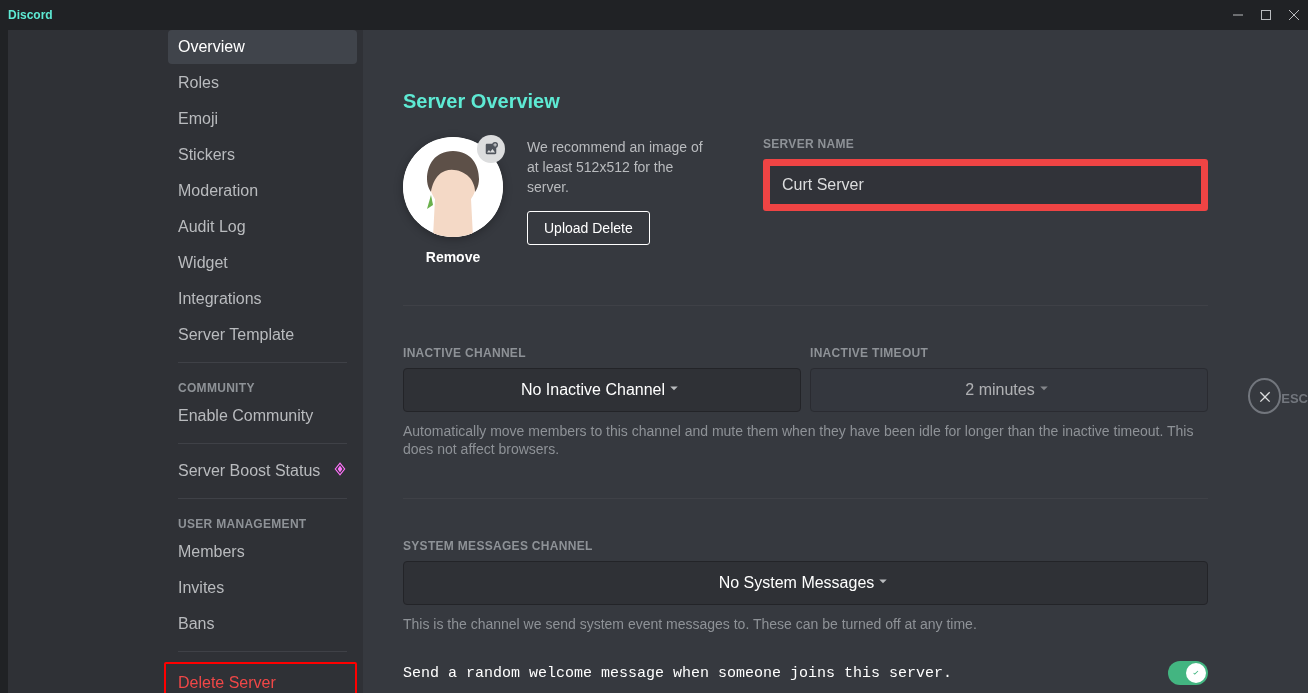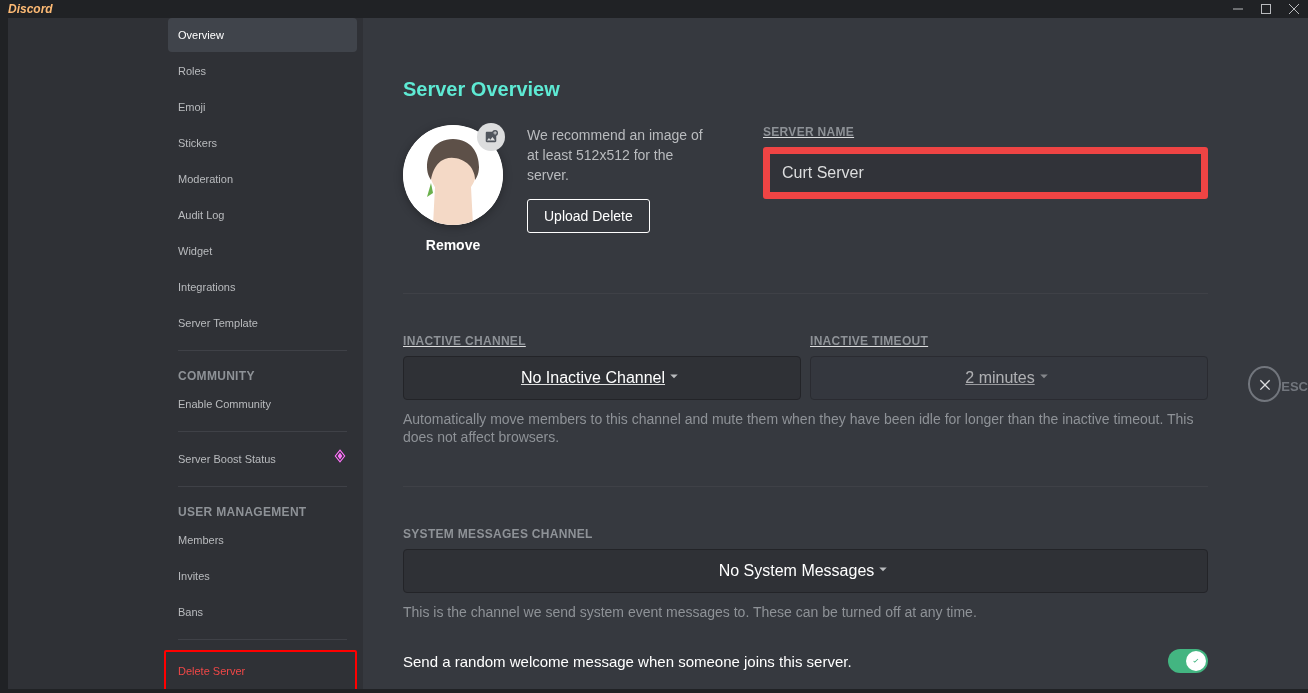--- a/index.html
+++ b/index.html
@@ -1,64 +1,64 @@
 <!DOCTYPE html>
 <html><head>
 <meta charset="utf-8">
 <style>
   html,body{margin:0;padding:0;height:100%;width:100%;overflow:hidden;font-family:"Segoe UI","Helvetica Neue",Arial,sans-serif;background:#202225;color:#dcddde;}
   *{box-sizing:border-box;}
 
   
-  .title-bar{height:18px;background:#202225;display:flex;align-items:center;justify-content:space-between;padding:0 0 0 8px;color:#fdba74;font-size:12px;font-weight:600;font-style:italic;}
+  .title-bar{height:30px;background:#202225;display:flex;align-items:center;justify-content:space-between;padding:0 0 0 8px;color:#5eead4;font-size:12px;font-weight:600;}
   .title-bar .window-controls{display:flex;}
   .title-bar .win-btn{width:28px;height:22px;display:flex;align-items:center;justify-content:center;color:#b9bbbe;cursor:pointer;}
   .title-bar .win-btn svg{width:10px;height:10px;}
 
   
   .app-body{display:flex;height:calc(100% - 22px);}
   .left-gutter{width:8px;background:#202225;}
   .sidebar{width:355px;background:#2f3136;padding:0 6px 20px 160px;overflow-y:auto;overflow-x:hidden;position:relative;}
   .content-area{flex:1;background:#36393f;position:relative;display:flex;}
   .content-scroll{flex:1;overflow-y:auto;padding:60px 40px 20px 40px;}
 
   
-  .side-item{padding:7px 10px;border-radius:4px;color:#b9bbbe;font-size:11px;line-height:20px;cursor:pointer;margin-bottom:2px;}
+  .side-item{padding:7px 10px;border-radius:4px;color:#b9bbbe;font-size:16px;line-height:20px;cursor:pointer;margin-bottom:2px;}
   .side-item.selected{background:#40444b;color:#ffffff;}
   .side-item.special{color:#f04747;}
   .side-header{padding:8px 10px 4px 10px;color:#8e9297;font-size:12px;font-weight:700;letter-spacing:.3px;}
   .side-divider{height:1px;background:#3f4147;margin:10px 10px;}
   .side-item .boost-gem{float:right;}
   .highlight-box{border:2px solid #ff0000;border-radius:2px;padding:2px;margin-top:8px;margin-left:-4px;}
   .highlight-box .side-item{margin:0;}
 
   
   h1.page-title{color:#5eead4;font-size:20px;font-weight:600;margin:0 0 24px 0;}
   .field-label{color:#8e9297;font-size:12px;font-weight:700;letter-spacing:.3px;margin-bottom:8px;}
   .help-text{color:#8e9297;font-size:14px;line-height:18px;margin-top:10px;}
   .hr{height:1px;background:#3f4147;margin:40px 0;}
 
   .row{display:flex;gap:9px;}
-  .col{flex:1;text-decoration:underline;}
+  .col{flex:1;}
   .avatar-col{display:flex;flex-direction:column;align-items:center;}
   .avatar{width:100px;height:100px;border-radius:50%;background:#ffffff;position:relative;overflow:visible;box-shadow:0 2px 10px rgba(0,0,0,.3);}
   .avatar .upload-badge{position:absolute;top:-2px;right:-2px;width:28px;height:28px;border-radius:50%;background:#dcddde;color:#4f545c;display:flex;align-items:center;justify-content:center;}
   .avatar-remove{margin-top:12px;color:#ffffff;font-size:14px;font-weight:600;cursor:pointer;}
   .avatar-help{color:#b9bbbe;font-size:14px;line-height:20px;max-width:190px;}
   .btn-outline{display:inline-block;margin-top:14px;border:1px solid #ffffff;border-radius:3px;color:#ffffff;font-size:14px;font-weight:500;padding:8px 16px;cursor:pointer;background:transparent;}
 
   
   .text-input{width:100%;background:#313339;border:7px solid #ef4444;border-radius:3px;padding:10px 12px;color:#dcddde;font-size:16px;outline:none;}
   .select{width:100%;background:#2f3136;border:1px solid #232428;border-radius:4px;padding:10px 12px;color:#ffffff;font-size:16px;display:flex;align-items:center;justify-content:center;cursor:pointer;}
   .select.disabled{opacity:.6;cursor:default;background:#35383e;}
   .select .chev{color:#b9bbbe;}
 
   
   .toggle-row{display:flex;align-items:center;justify-content:space-between;margin-top:28px;}
-  .toggle-label{color:#ffffff;font-size:15px;font-weight:500;}
+  .toggle-label{color:#ffffff;font-size:15px;font-weight:500;font-family:Liberation Mono, monospace;}
   .toggle{width:40px;height:24px;border-radius:14px;background:#43b581;position:relative;cursor:pointer;}
   .toggle .knob{position:absolute;right:2px;top:2px;width:20px;height:20px;border-radius:50%;background:#ffffff;display:flex;align-items:center;justify-content:center;}
   .toggle .knob svg{width:10px;height:10px;}
 
   
   .close-col{width:60px;padding-top:60px;display:flex;align-items:center;}
   .close-circle{width:36px;height:36px;border:2px solid #72767d;border-radius:50%;display:flex;align-items:center;justify-content:center;color:#dcddde;cursor:pointer;}
   .close-esc{margin-top:6px;color:#72767d;font-size:13px;font-weight:600;}
 
   

